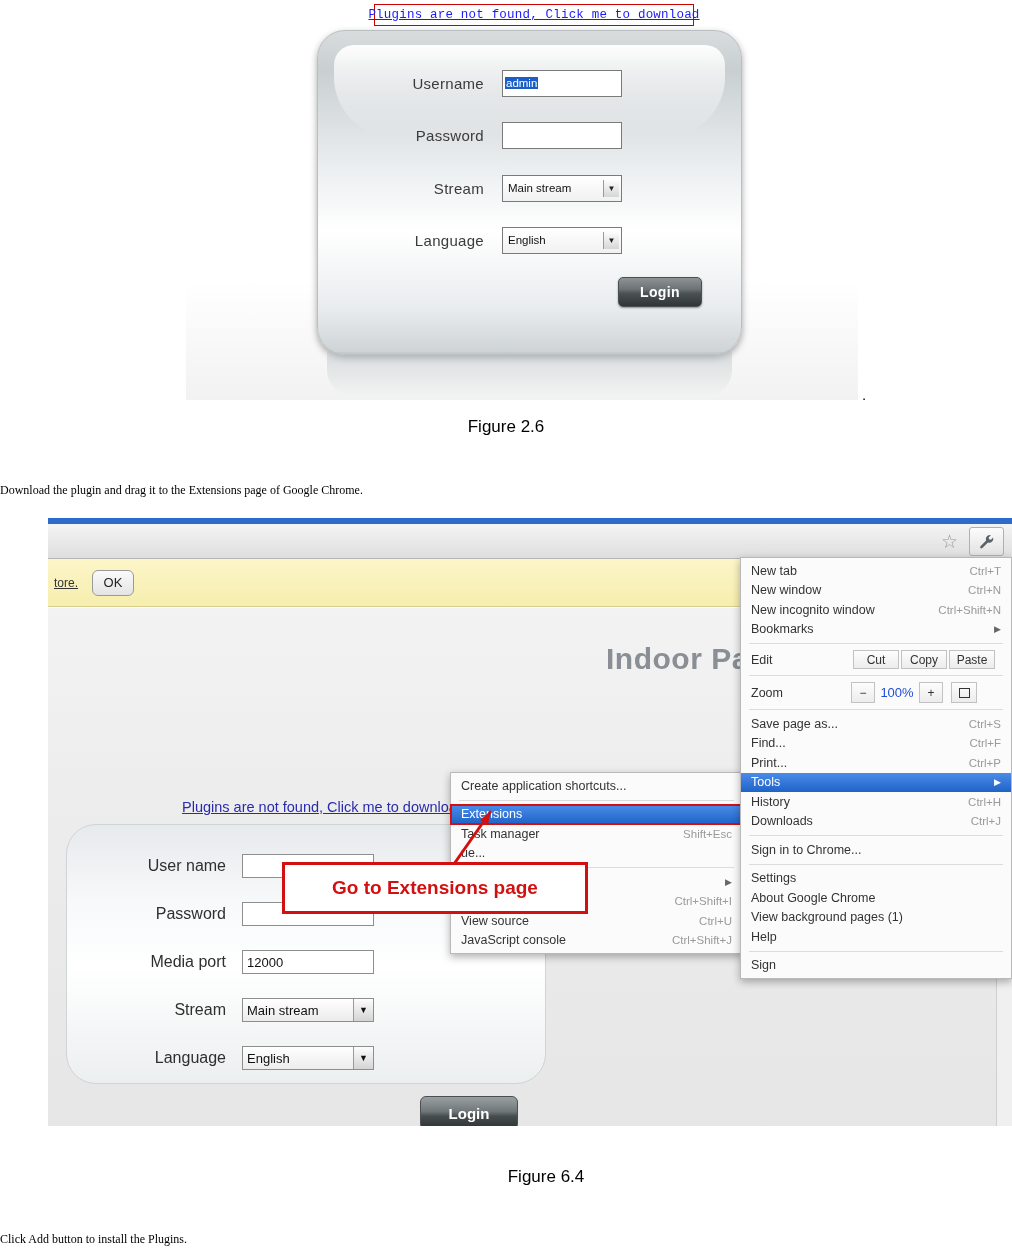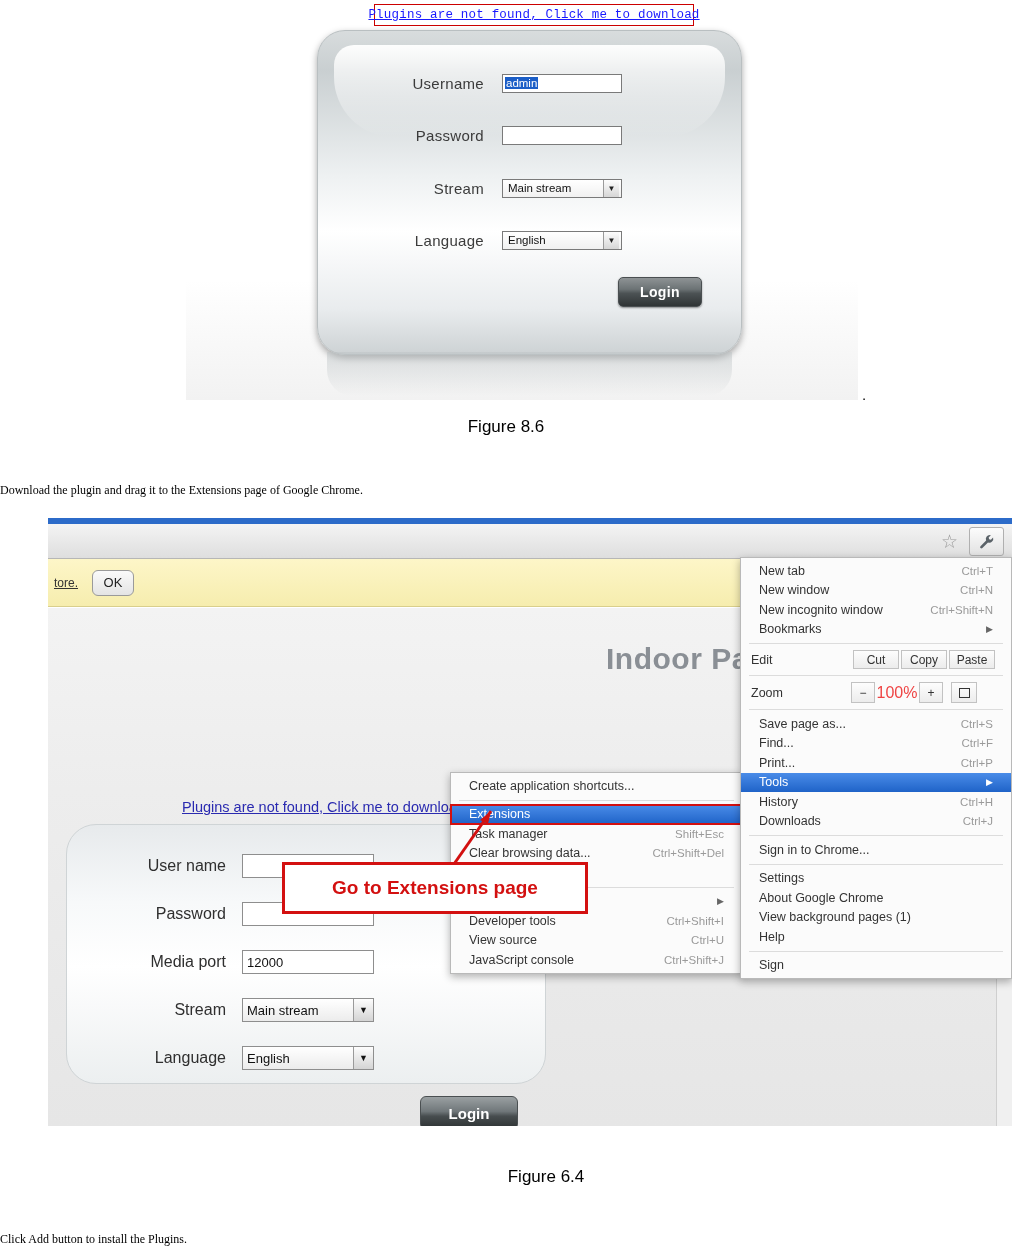--- a/index.html
+++ b/index.html
@@ -94,21 +94,21 @@
     font-family: "Liberation Sans", sans-serif;
     font-size: 15px;
     color: #3b3b3b;
     text-align: right;
     width: 150px;
     letter-spacing: .3px;
   }
   .form-ctrl {
     margin-left: 18px;
     width: 120px;
-    height: 19px;
+    height: 27px;
     border: 1px solid #7a7a7a;
     background: #ffffff;
     box-sizing: border-box;
     font-size: 11.5px;
     display: flex;
     align-items: center;
     padding: 0 2px;
   }
   .form-ctrl.sel {
     background: linear-gradient(180deg,#ffffff,#f1f1f1);
@@ -348,21 +348,21 @@
     box-shadow: 0 3px 8px rgba(0,0,0,.3);
     font-size: 12.5px;
     color: #333;
     padding: 3px 0;
     box-sizing: border-box;
   }
   .mi {
     height: 19.5px;
     display: flex;
     align-items: center;
-    padding: 0 18px;
+    padding: 0 10px;
     justify-content: space-between;
     white-space: nowrap;
   }
   .mi .mlabel { color: #333; }
   .mi .mshort { color: #9a9a9a; font-size: 11.5px; }
   .msep {
     height: 1px;
     background: #dcdcdc;
     margin: 4px 8px;
   }
@@ -409,22 +409,22 @@
     background: linear-gradient(180deg,#fdfdfd,#ececec);
     display: flex;
     align-items: center;
     justify-content: center;
     font-size: 12px;
     color: #333;
   }
   .zoomval {
     width: 44px;
     text-align: center;
-    font-size: 16px;
-    color: #ef4444;
+    font-size: 13px;
+    color: #1d4ed8;
   }
   .fsbtn {
     width: 24px;
     height: 19px;
     border: 1px solid #c2c2c2;
     background: linear-gradient(180deg,#fdfdfd,#ececec);
     display: flex;
     align-items: center;
     justify-content: center;
     margin-left: 8px;
@@ -529,21 +529,21 @@
     <div class="form-ctrl sel">
       <span class="sel-text">English</span>
       <span class="sel-arrow">▼</span>
     </div>
   </div>
 
   <div class="login-btn">Login</div>
 </div>
 <div class="dot-after-fig">.</div>
 
-<div class="fig-caption" style="top:417px;">Figure 8.6</div>
+<div class="fig-caption" style="top:417px;">Figure 2.6</div>
 
 <div class="body-text" style="left:0px; top:483px;">Download the plugin and drag it to the Extensions page of Google Chrome.</div>
 
 <div class="fig64-wrap">
   <div class="fig64-bg"></div>
 
   <div class="chrome-topbar">
     <div class="star-icon">☆</div>
     <div class="wrench-btn">
       <svg width="15" height="15" viewBox="0 0 16 16" aria-hidden="true">
@@ -606,24 +606,20 @@
       <span class="mshort"></span>
     </div>
     <div class="msep"></div>
     <div class="mi ext-hl">
       <span class="mlabel">Extensions</span>
       <span class="mshort"></span>
     </div>
     <div class="mi">
       <span class="mlabel">Task manager</span>
       <span class="mshort">Shift+Esc</span>
-    </div>
-    <div class="mi">
-      <span class="mlabel">Clear browsing data...</span>
-      <span class="mshort">Ctrl+Shift+Del</span>
     </div>
     <div class="mi">
       <span class="mlabel">ue...</span>
       <span class="mshort"></span>
     </div>
     <div class="msep"></div>
     <div class="mi">
       <span class="mlabel">Encoding</span>
       <span class="arrow-r">▶</span>
     </div>

